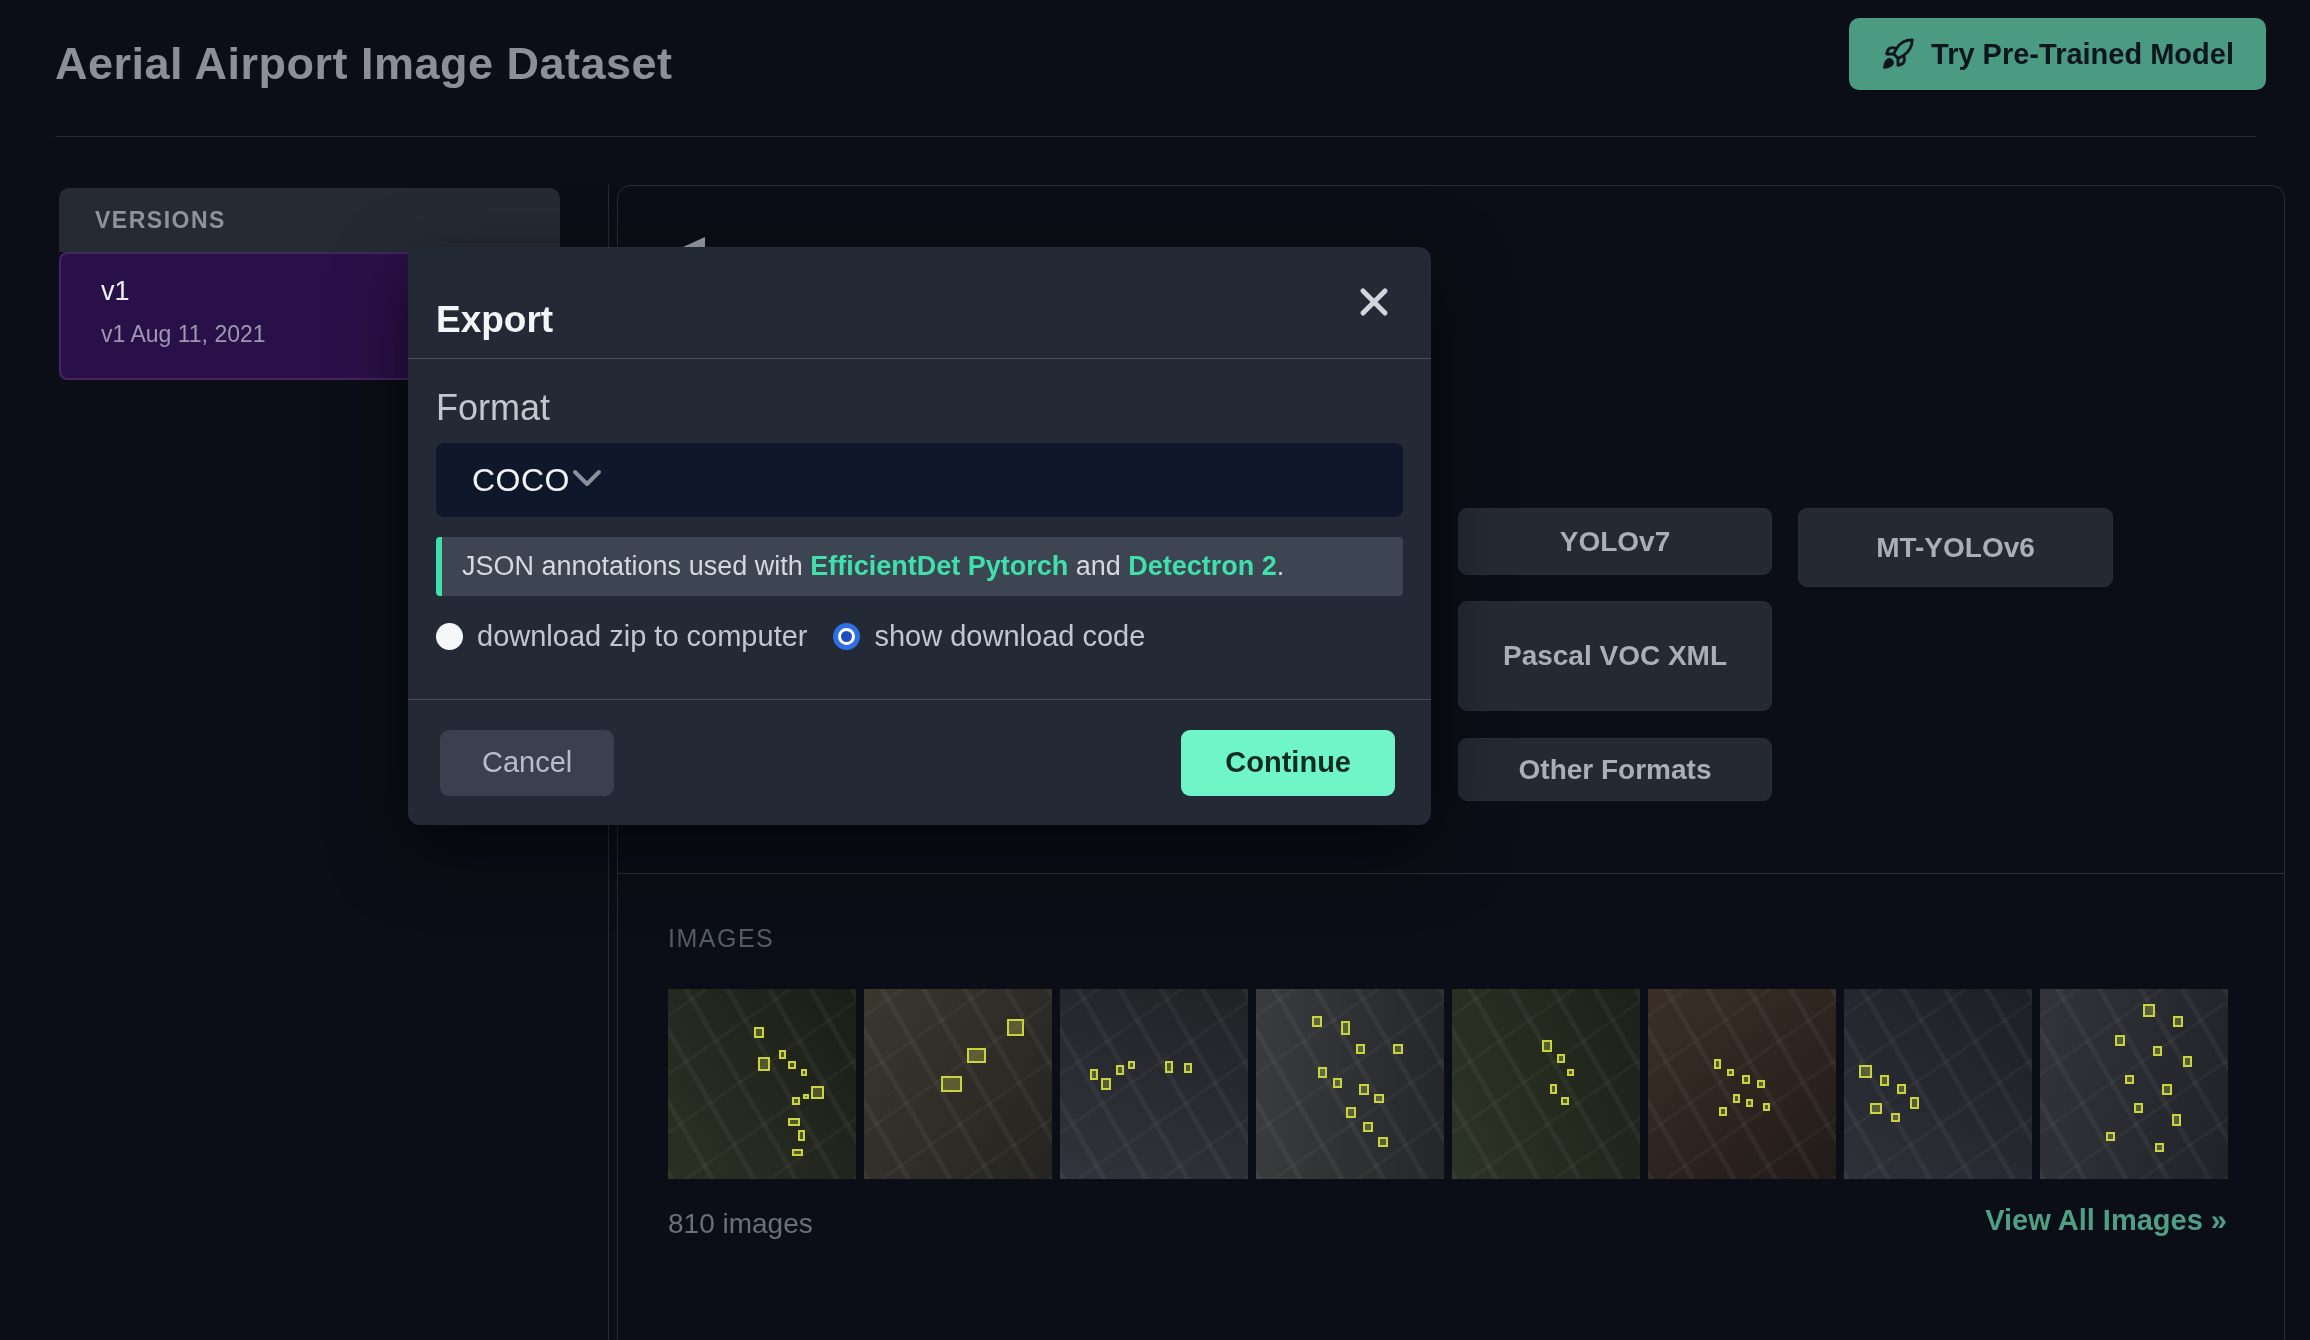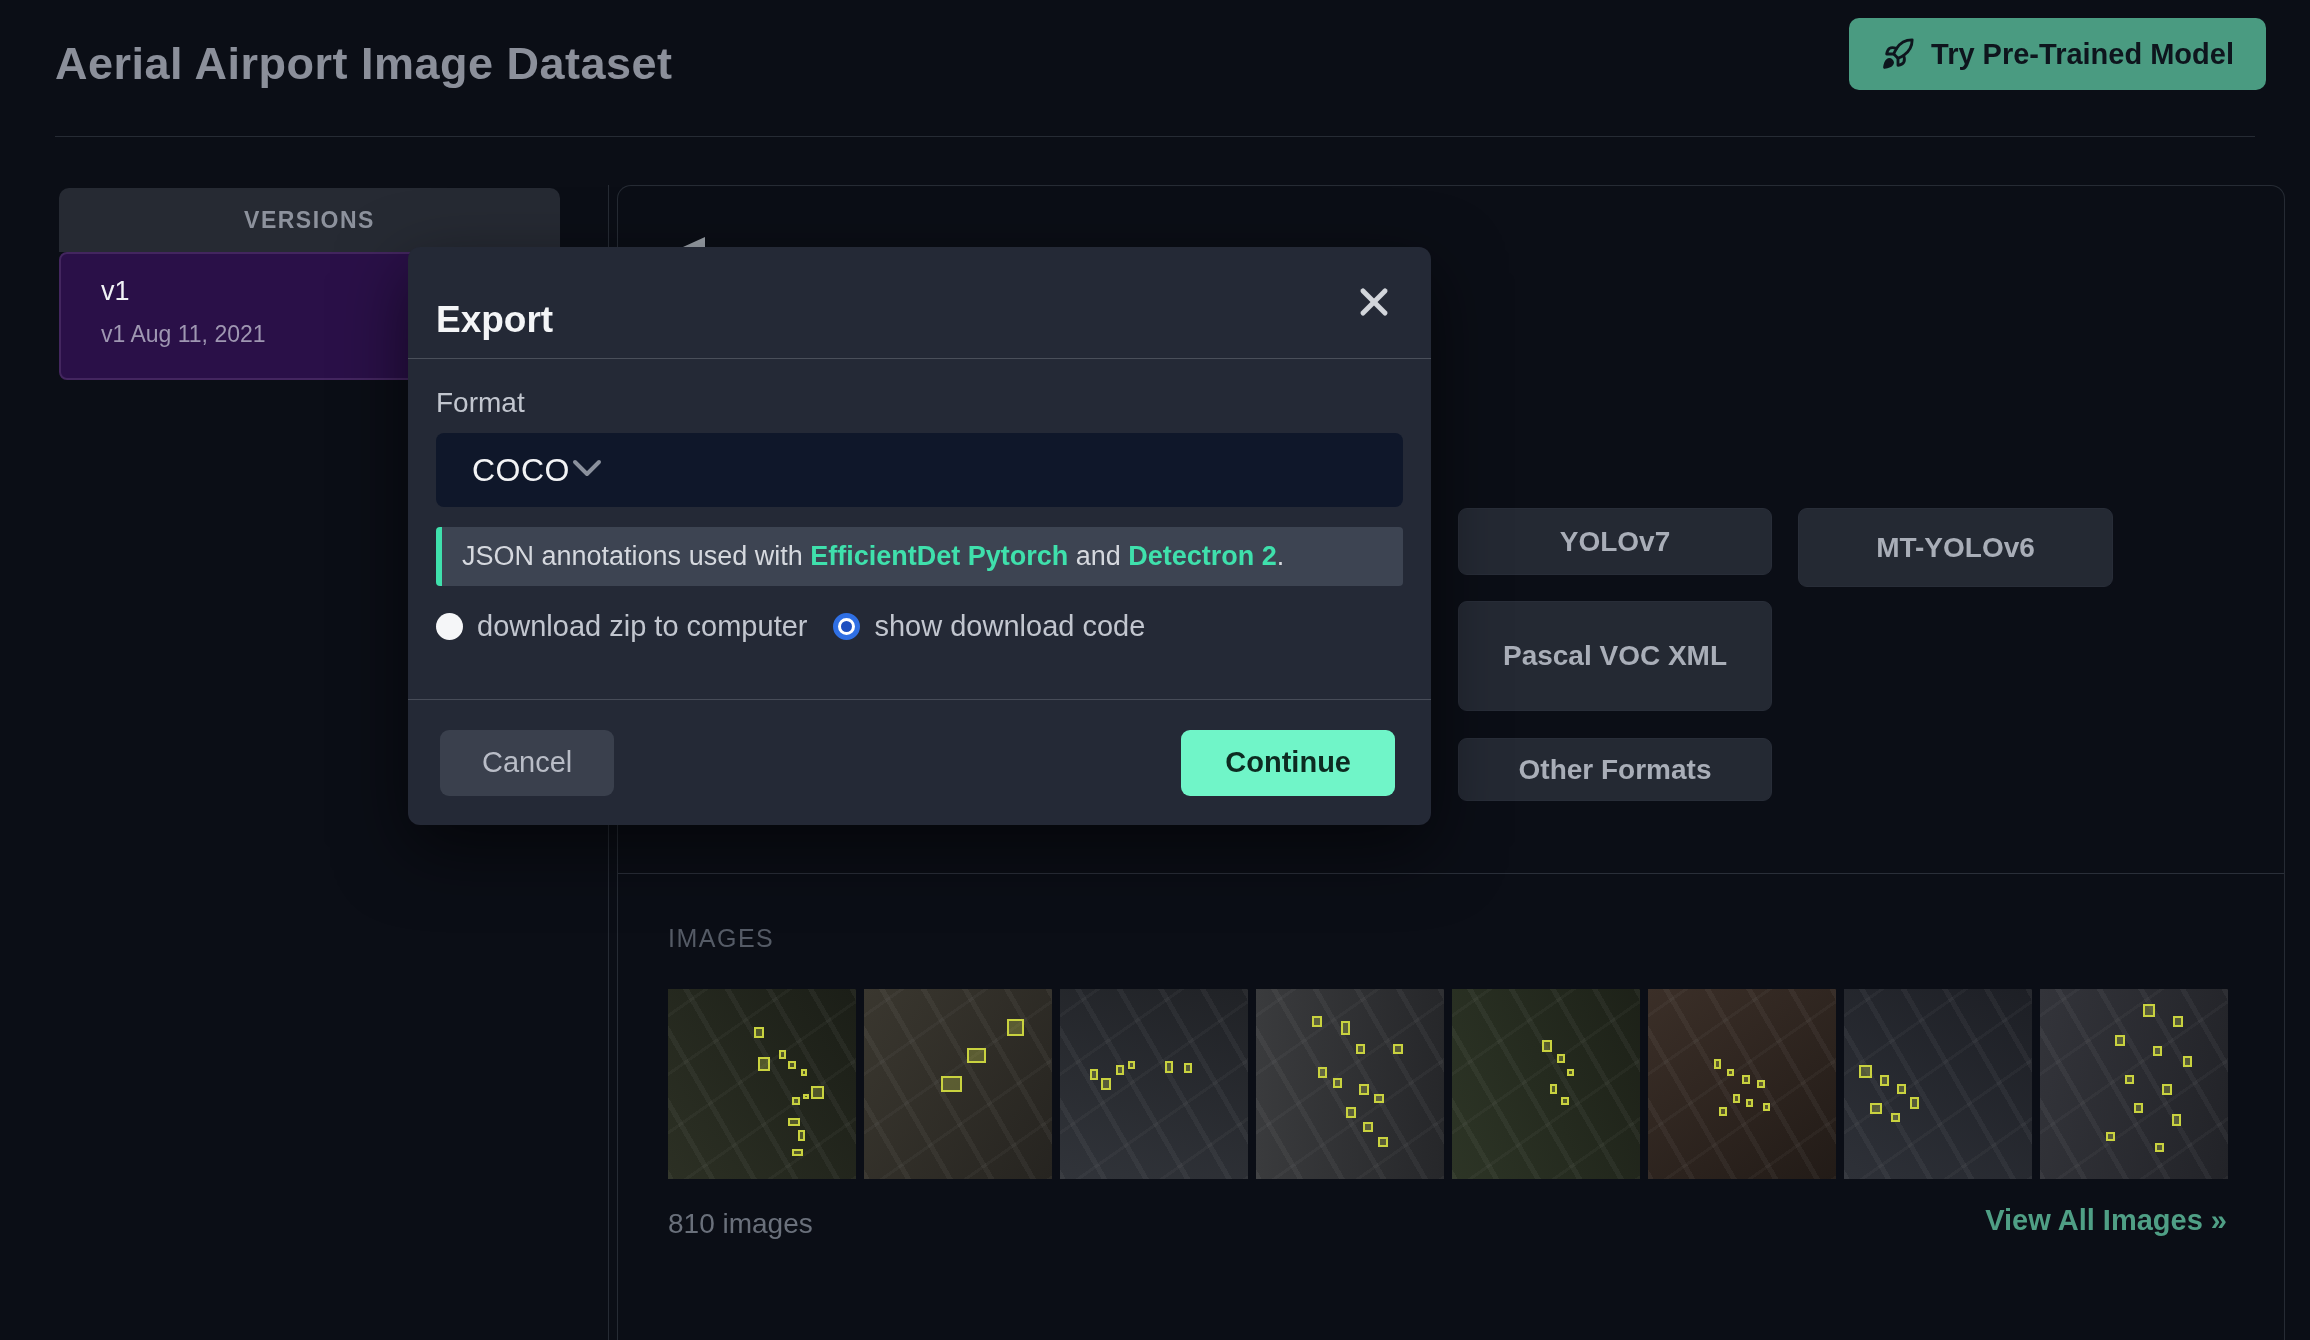--- a/index.html
+++ b/index.html
@@ -19,21 +19,21 @@
     background: #4a9b81; border: none; border-radius: 10px;
     display: flex; align-items: center; gap: 16px; padding: 0 32px;
     font-family: inherit; font-size: 29px; font-weight: bold; color: #0e151d; cursor: pointer;
   }
   .try-btn svg { display: block; }
 
   
   .versions-panel { position: absolute; left: 59px; top: 188px; width: 501px; }
   .versions-header {
     background: #262a33; border-radius: 10px 10px 0 0; height: 64px;
-    display: flex; align-items: center; padding: 0 36px; justify-content: center;
+    display: flex; align-items: center; padding: 0 36px;
   }
   .versions-label { font-size: 23px; font-weight: bold; color: #8d929d; letter-spacing: 1.5px; }
   .version-card {
     margin-top: 0px; background: #2a1048; border: 2px solid #43265f; border-radius: 8px;
     height: 128px; padding: 22px 40px;
   }
   .version-name { font-size: 27px; font-weight: normal; color: #f1f2f5; }
   .version-sub { font-size: 23px; color: #9f97b2; margin-top: 14px; }
 
   .column-divider { position: absolute; left: 608px; top: 185px; width: 1px; bottom: 0; background: #262b34; }
@@ -83,21 +83,21 @@
     background: #242936; border-radius: 12px; z-index: 10;
     box-shadow: 0 24px 70px rgba(0,0,0,0.55);
   }
   .modal-header { position: relative; height: 111px; display: flex; align-items: center; padding: 0 28px; }
   .modal-title { font-size: 37px; font-weight: bold; color: #f4f5f7; margin-top: 35px; }
   .modal-close { position: absolute; right: 38px; top: 36px; width: 38px; height: 38px;
     background: none; border: none; cursor: pointer; padding: 0; }
   .modal-close svg { display: block; }
   .modal-hdiv { height: 1px; background: #4a4f5a; }
   .modal-body { padding: 0 28px; }
-  .format-label { font-size: 28px; color: #c2c6cf; margin-top: 28px; }
+  .format-label { font-size: 36px; color: #c2c6cf; margin-top: 28px; }
   .format-select {
     margin-top: 14px; height: 74px; background: #0f172a; border-radius: 8px;
     display: flex; align-items: center; justify-content: flex-start; padding: 0 24px 0 36px;
     cursor: pointer;
   }
   .format-value { font-size: 32px; color: #f2f3f5; letter-spacing: 0.5px; }
   .chevron { color: #8a909c; }
   .info-box {
     margin-top: 20px; background: #3d4452; border-left: 6px solid #3fe0ac; border-radius: 4px;
     padding: 14px 20px; font-size: 27px; color: #d5d8de;

